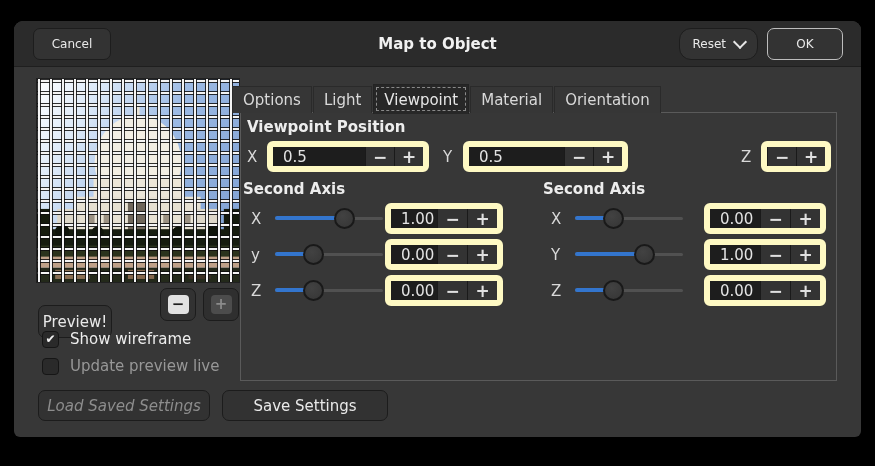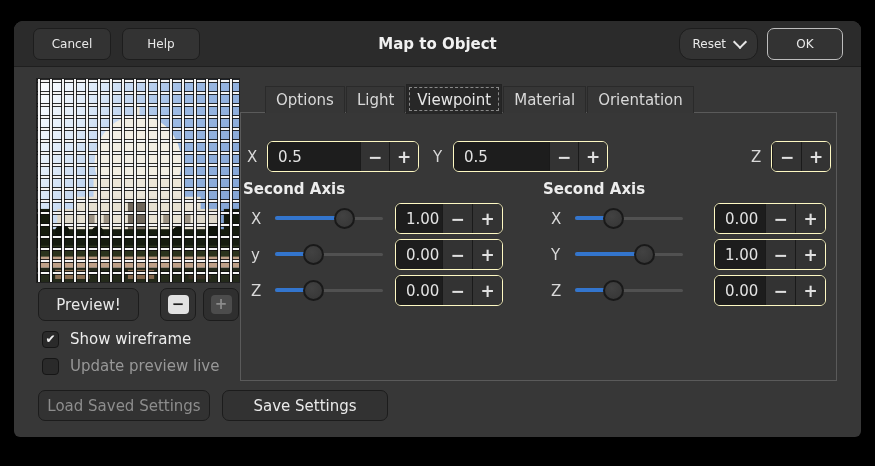--- a/index.html
+++ b/index.html
@@ -44,65 +44,65 @@
   .wire-grid{
     position:absolute;inset:0;
     background-image:
       repeating-linear-gradient(to right, rgba(12,12,12,.85) 0 1px, #f4f4f4 1px 3px, rgba(12,12,12,.85) 3px 4px, transparent 4px 12px),
       repeating-linear-gradient(to bottom, rgba(12,12,12,.85) 0 1px, #f4f4f4 1px 3px, rgba(12,12,12,.85) 3px 4px, transparent 4px 12px);
   }
   .btn{
     box-sizing:border-box;background:#323232;border:1px solid #1c1c1c;border-radius:7px;
     color:#e9e9e9;font-size:15px;display:flex;align-items:center;justify-content:center;cursor:default;
   }
-  .preview-btn{position:absolute;left:24px;top:267px;width:101px;height:33px;}
+  .preview-btn{position:absolute;left:24px;top:284px;width:74px;height:33px;}
   .zoom-out-btn{position:absolute;left:146px;top:267px;width:36px;height:33px;}
   .zoom-in-btn{position:absolute;left:189px;top:267px;width:36px;height:33px;background:#2f2f2f;}
   .zoom-tile{
     width:21px;height:19px;border-radius:4px;display:flex;align-items:center;justify-content:center;
     font-weight:bold;font-size:15px;line-height:1;
   }
   .zoom-out-btn .zoom-tile{background:#e2e2e2;color:#1d1d1d;}
   .zoom-in-btn .zoom-tile{background:#4c4c4c;color:#8b8b8b;}
   .check-row{position:absolute;display:flex;align-items:center;gap:11px;}
   .check-row.r1{left:28px;top:309px;}
   .check-row.r2{left:28px;top:336px;}
   .checkbox{
     width:17px;height:17px;box-sizing:border-box;background:#2a2a2a;border:1px solid #161616;
     border-radius:4px;display:flex;align-items:center;justify-content:center;
     color:transparent;font-size:12px;font-weight:bold;
   }
   .checkbox.checked{color:#f3f3f3;}
   .check-label-strong{font-weight:normal;font-size:15px;color:#ededed;}
   .check-label-dim{font-size:15px;color:#979797;}
   .footer-load{position:absolute;left:24px;top:369px;width:172px;height:31px;}
-  .footer-load.disabled{color:#8d8d8d;}
+  .footer-load.disabled{color:#8d8d8d;font-style:italic;}
   .footer-save{position:absolute;left:208px;top:369px;width:166px;height:31px;font-weight:normal;}
   
   .panel{
     position:absolute;left:226px;top:91px;width:597px;height:269px;
     border:1px solid #5a5a5a;box-sizing:border-box;
   }
-  .tabbar{position:absolute;left:238px;top:63px;height:29px;display:flex;z-index:2;padding-left:13px;}
+  .tabbar{position:absolute;left:218px;top:63px;height:29px;display:flex;z-index:2;}
   .tab{
     box-sizing:border-box;padding:0 10px;display:flex;align-items:center;
     font-size:15px;color:#d9d9d9;background:#363636;border:1px solid #2a2a2a;border-bottom:none;
     margin-top:2px;margin-right:1px;cursor:default;
   }
   .tab.active{
     margin-top:0;background:#272727;color:#e6e6e6;height:30px;
     outline:1px dashed #8a8a8a;outline-offset:-4px;border-color:#232323;
   }
   .section-title{position:absolute;font-weight:bold;font-size:15px;color:#ededed;}
   .st-vp{left:233px;top:97px;}
   .st-first{left:229px;top:159px;}
   .st-second{left:529px;top:159px;}
   
   .spin-group{
-    display:flex;height:31px;box-sizing:border-box;border:1px solid #fef9c3;border-radius:6px;
+    display:flex;height:31px;box-sizing:border-box;border:6px solid #fef9c3;border-radius:6px;
     overflow:hidden;background:#1d1d1d;
   }
   .spin-entry{
     background:#1d1d1d;border:none;outline:none;color:#e3e3e3;font-size:15px;
     font-family:inherit;padding:0 0 0 10px;box-sizing:border-box;height:100%;
   }
   .spin-btn{
     width:29px;flex:none;background:#333333;border:none;border-left:1px solid #1a1a1a;
     color:#e0e0e0;font-size:17px;font-weight:bold;display:flex;align-items:center;justify-content:center;
     padding:0;cursor:default;font-family:inherit;
@@ -136,21 +136,20 @@
   .axis-rows .spin-btn{width:30px;}
 </style>
 </head>
 <body>
 
 <div class="window">
 
   <div class="titlebar">
     <div class="dialog-title">Map to Object</div>
     <div class="tb-btn tb-cancel">Cancel</div>
-    <div class="tb-btn tb-help">Help</div>
     <div class="tb-btn tb-reset">
       <span>Reset</span>
       <span class="chev"></span>
     </div>
     <div class="tb-btn tb-ok">OK</div>
   </div>
 
   <div class="preview-frame">
     <svg viewBox="0 0 200 200" preserveAspectRatio="none">
       <defs>
@@ -213,20 +212,21 @@
   <div class="tabbar">
     <div class="tab">Options</div>
     <div class="tab">Light</div>
     <div class="tab active">Viewpoint</div>
     <div class="tab">Material</div>
     <div class="tab">Orientation</div>
   </div>
 
   <div class="panel"></div>
 
+  <div class="section-title st-vp">Viewpoint Position</div>
 
   <div class="vp-row">
     <span class="axis-lbl">X</span>
     <div class="spin-group">
       <input class="spin-entry e-vpx" value="0.5" style="">
       <button class="spin-btn">−</button>
       <button class="spin-btn">+</button>
     </div>
     <span class="axis-lbl lbl-mid">Y</span>
     <div class="spin-group">

